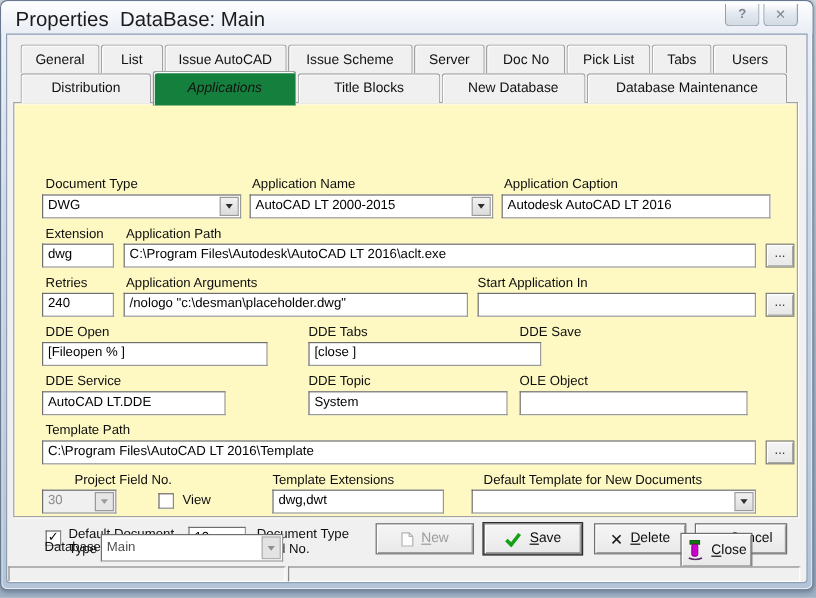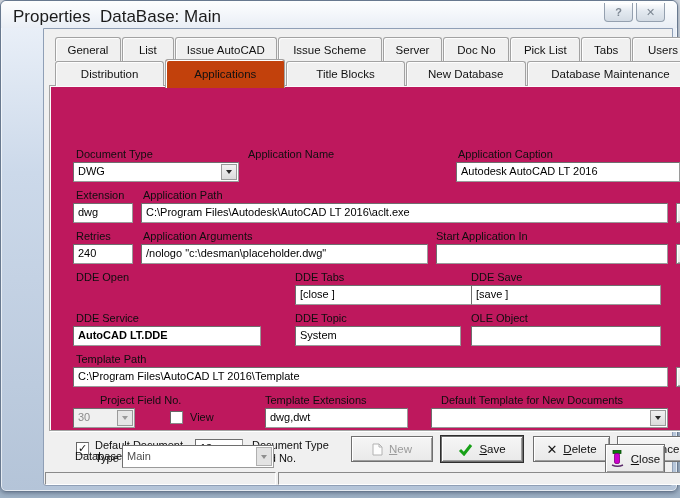--- a/index.html
+++ b/index.html
@@ -19,37 +19,37 @@
   .tb-btn{position:absolute;top:2px;width:29px;height:19px;border:1px solid #94a0af;
     border-radius:0 0 4px 4px;background:linear-gradient(180deg,#ffffff,#e3e9f0 45%,#d3dbe4);
     display:flex;align-items:center;justify-content:center;
     font-size:11px;font-weight:bold;color:#7d8793;cursor:default;
     box-shadow:inset 0 1px 0 #fff;}
   .tb-help{right:44px;border-top:none;}
   .tb-close{right:12px;border-top:none;}
 
   
   .client{position:absolute;left:4px;top:27px;right:4px;bottom:5px;
-    background:#f0f0f0;border:1px solid #8f9fb6;border-radius:0 0 3px 3px;margin-left:38px;}
+    background:#f0f0f0;border:1px solid #8f9fb6;border-radius:0 0 3px 3px;}
 
   
   .tabrow{position:absolute;left:11px;width:640px;display:flex;}
   .tabrow1{top:8px;height:24px;z-index:1;}
   .tabrow2{top:32px;height:25px;z-index:2;}
   .tab{flex:1 1 auto;display:flex;align-items:center;justify-content:center;
     font-size:11.5px;color:#111;background:#f0f0f0;
     border:1px solid #a2a2a2;border-bottom:none;border-radius:3px 3px 0 0;
     box-shadow:inset 1px 1px 0 #fdfdfd;margin-right:1px;white-space:nowrap;cursor:default;}
-  .tab.selected{margin-top:-2px;height:29px;z-index:3;background:#c2410c;
-    box-shadow:inset 1px 1px 0 #ffffff;position:relative;}
+  .tab.selected{margin-top:-2px;height:29px;z-index:3;background:#15803d;
+    box-shadow:inset 1px 1px 0 #ffffff;position:relative;font-style:italic;}
 
   
   .groupbox{position:absolute;left:5px;top:56px;width:654px;height:346px;
     border:1px solid #a3a3a3;box-shadow:1px 1px 0 #ffffff, inset 1px 1px 0 #fbfbfb;
-    background:#be185d;}
+    background:#fef9c3;}
 
   .lbl{position:absolute;font-size:11px;color:#0e0e0e;white-space:nowrap;}
   .lbl2{position:absolute;font-size:11px;color:#0e0e0e;line-height:13px;}
 
   .field{position:absolute;height:20px;background:#ffffff;
     border:1px solid #9a9a9a;border-top-color:#6e6e6e;border-left-color:#6e6e6e;
     font-size:11px;color:#000;padding:2px 3px 0 4px;white-space:nowrap;overflow:hidden;}
   .combo{padding-right:19px;}
   .combo .arrowbtn{position:absolute;right:1px;top:1px;bottom:1px;width:16px;
     background:linear-gradient(180deg,#f2f2f2,#dcdcdc);border:1px solid #9a9a9a;
@@ -130,46 +130,52 @@
       <span class="lbl" style="left:26px;top:62px;">Document Type</span>
       <span class="lbl" style="left:198px;top:62px;">Application Name</span>
       <span class="lbl" style="left:408px;top:62px;">Application Caption</span>
 
       <div class="field combo" style="left:23px;top:76px;width:166px;">
         <span>DWG</span>
         <span class="arrowbtn">
             <span class="tri"></span>
           </span>
       </div>
+      <div class="field combo" style="left:196px;top:76px;width:203px;">
+        <span>AutoCAD LT 2000-2015</span>
+        <span class="arrowbtn">
+            <span class="tri"></span>
+          </span>
+      </div>
       <div class="field" style="left:406px;top:76px;width:224px;">Autodesk AutoCAD LT 2016</div>
 
       <span class="lbl" style="left:26px;top:103px;">Extension</span>
       <span class="lbl" style="left:93px;top:103px;">Application Path</span>
       <div class="field" style="left:23px;top:117px;width:60px;">dwg</div>
       <div class="field" style="left:91px;top:117px;width:527px;">C:\Program Files\Autodesk\AutoCAD LT 2016\aclt.exe</div>
       <div class="browse" style="left:626px;top:117px;">...</div>
 
       <span class="lbl" style="left:26px;top:144px;">Retries</span>
       <span class="lbl" style="left:93px;top:144px;">Application Arguments</span>
       <span class="lbl" style="left:386px;top:144px;">Start Application In</span>
       <div class="field" style="left:23px;top:158px;width:60px;">240</div>
       <div class="field" style="left:91px;top:158px;width:287px;">/nologo "c:\desman\placeholder.dwg"</div>
       <div class="field" style="left:386px;top:158px;width:232px;"></div>
       <div class="browse" style="left:626px;top:158px;">...</div>
 
       <span class="lbl" style="left:26px;top:185px;">DDE Open</span>
       <span class="lbl" style="left:245px;top:185px;">DDE Tabs</span>
       <span class="lbl" style="left:421px;top:185px;">DDE Save</span>
+      <div class="field" style="left:23px;top:199px;width:188px;">[Fileopen % ]</div>
       <div class="field" style="left:245px;top:199px;width:194px;">[close ]</div>
-      <div class="field" style="left:421px;top:199px;width:190px;">[save ]</div>
 
       <span class="lbl" style="left:26px;top:226px;">DDE Service</span>
       <span class="lbl" style="left:245px;top:226px;">DDE Topic</span>
       <span class="lbl" style="left:421px;top:226px;">OLE Object</span>
-      <div class="field" style="left:23px;top:240px;width:188px;font-weight:bold;">AutoCAD LT.DDE</div>
+      <div class="field" style="left:23px;top:240px;width:153px;">AutoCAD LT.DDE</div>
       <div class="field" style="left:245px;top:240px;width:166px;">System</div>
       <div class="field" style="left:421px;top:240px;width:190px;"></div>
 
       <span class="lbl" style="left:26px;top:267px;">Template Path</span>
       <div class="field" style="left:23px;top:281px;width:595px;">C:\Program Files\AutoCAD LT 2016\Template</div>
       <div class="browse" style="left:626px;top:281px;">...</div>
 
       <span class="lbl" style="left:26px;top:308px;padding-left:24px;">Project Field No.</span>
       <span class="lbl" style="left:215px;top:308px;">Template Extensions</span>
       <span class="lbl" style="left:381px;top:308px;padding-left:10px;">Default Template for New Documents</span>

